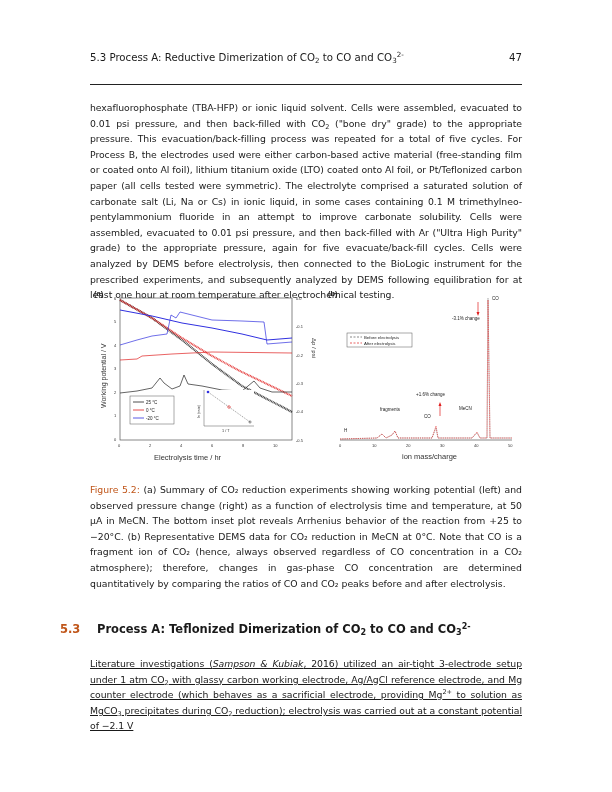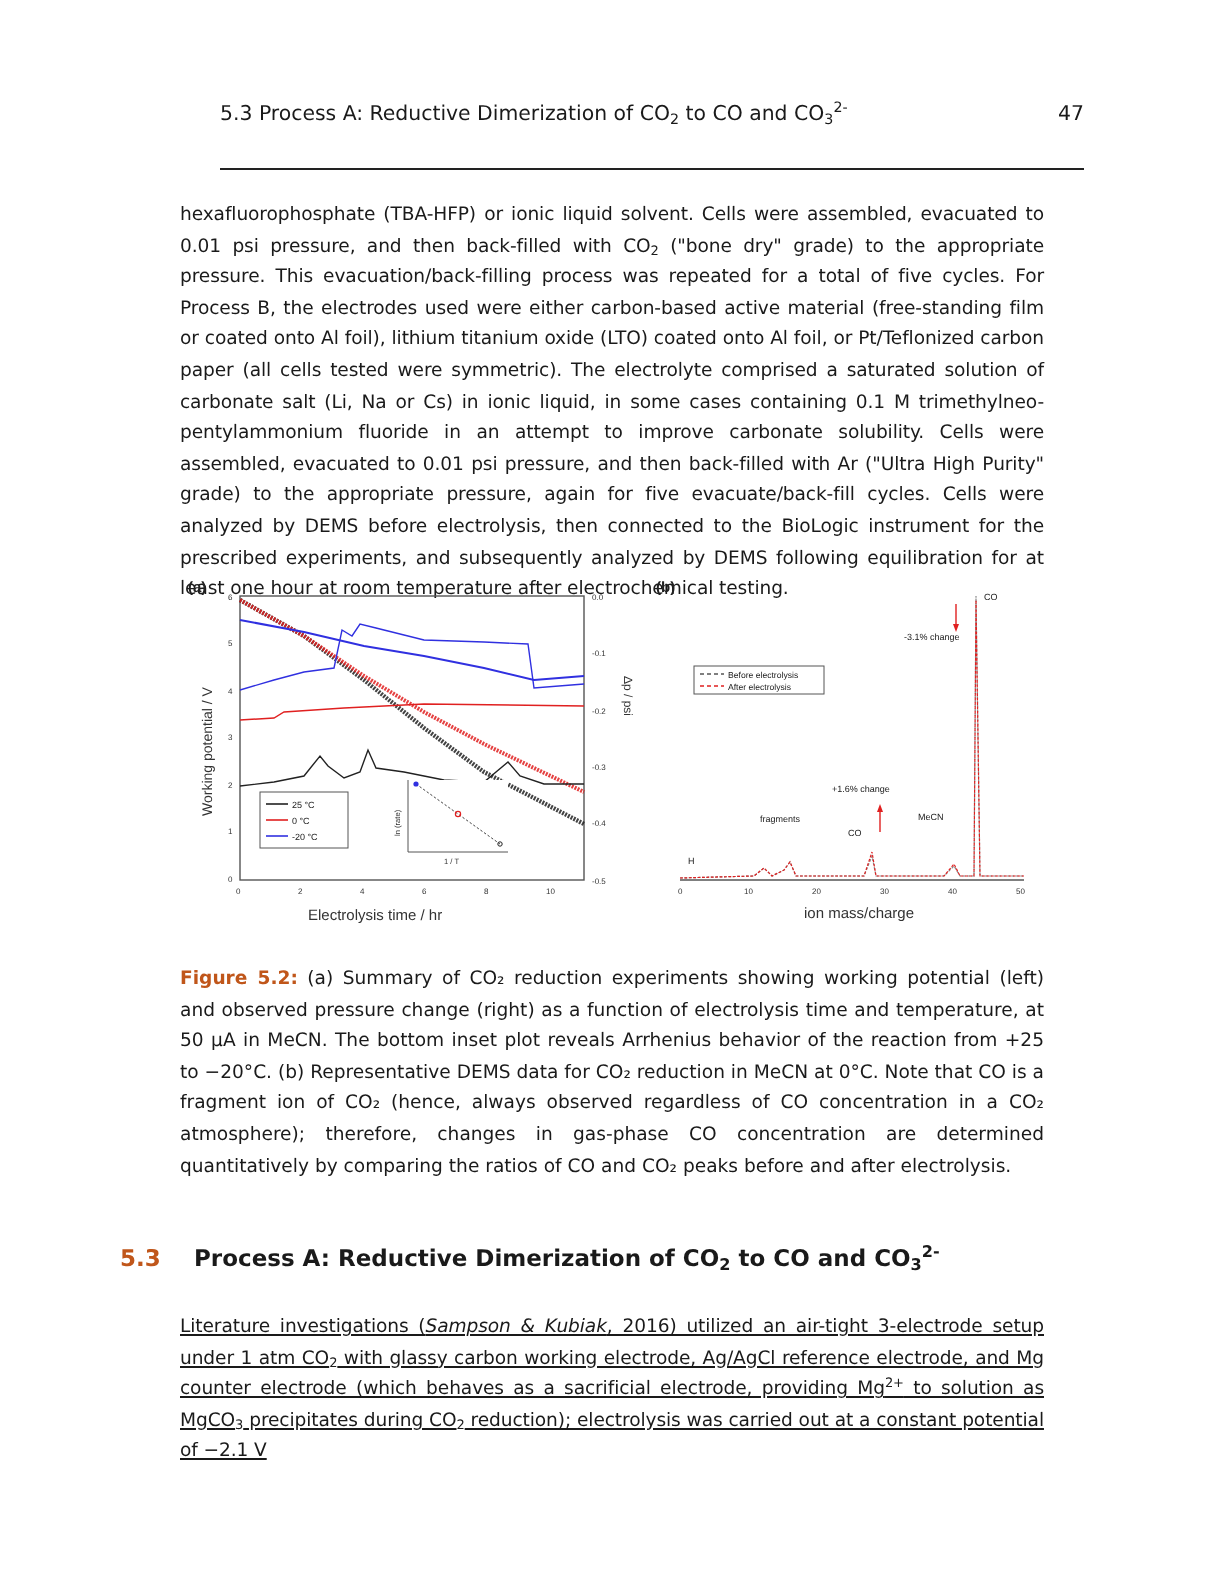--- a/index.html
+++ b/index.html
@@ -1,24 +1,24 @@
 <!DOCTYPE html>
 <html><head>
 <meta charset="utf-8">
 <style>
   html, body { margin:0; padding:0; background:#ffffff; }
   body { width:612px; height:792px; position:relative; overflow:hidden;
          font-family:"DejaVu Sans", sans-serif; color:#1a1a1a; }
   .page { position:absolute; left:0; top:0; width:612px; height:792px; }
   .running-header { position:absolute; left:90px; top:63px; width:432px; height:18px;
-        border-bottom:0.8px solid #222; font-size:10.2px; display:flex; justify-content:space-between; align-items:flex-end; padding-bottom:21px; box-sizing:border-box;margin-left:20px; }
+        border-bottom:0.8px solid #222; font-size:10.2px; display:flex; justify-content:space-between; align-items:flex-end; padding-bottom:21px; box-sizing:border-box; }
   .para { position:absolute; left:90px; width:432px; font-size:9.3px; line-height:15.6px; text-align:justify; letter-spacing:-0.05px; }
   .para p { margin:0; }
   .caption { position:absolute; left:90px; top:482px; width:432px; font-size:9.3px; line-height:15.6px; text-align:justify; }
-  .caption .fig-label { color:#c0561a; font-weight:bold; }
+  .caption .fig-label { color:#c0561a; font-weight:normal; }
   .section-heading { position:absolute; left:60px; top:622px; width:470px; font-size:11.5px; font-weight:bold; display:flex; }
   .section-heading .num { color:#c0561a; width:37px; }
   sub { font-size:0.7em; vertical-align:-0.25em; line-height:0; }
   sup { font-size:0.7em; vertical-align:0.55em; line-height:0; }
   .fig { position:absolute; left:92px; top:288px; width:430px; height:178px; }
   .fig svg { width:100%; height:100%; font-family:"Liberation Sans", sans-serif; }
 </style>
 </head>
 <body>
 
@@ -127,20 +127,20 @@
       </g>
     </svg>
   </div>
 
   <div class="caption">
     <span class="fig-label">Figure 5.2:</span><span> (a) Summary of CO₂ reduction experiments showing working potential (left) and observed pressure change (right) as a function of electrolysis time and temperature, at 50 µA in MeCN. The bottom inset plot reveals Arrhenius behavior of the reaction from +25 to −20°C. (b) Representative DEMS data for CO₂ reduction in MeCN at 0°C. Note that CO is a fragment ion of CO₂ (hence, always observed regardless of CO concentration in a CO₂ atmosphere); therefore, changes in gas-phase CO concentration are determined quantitatively by comparing the ratios of CO and CO₂ peaks before and after electrolysis.</span>
   </div>
 
   <div class="section-heading">
     <span class="num">5.3</span>
-    <span><span>Process A: Reductive Dimerization of CO</span><sub>2</sub><span> to CO and CO</span><sub>3</sub><sup>2-</sup></span>
+    <span><span>Process A: Teflonized Dimerization of CO</span><sub>2</sub><span> to CO and CO</span><sub>3</sub><sup>2-</sup></span>
   </div>
 
   <div class="para" style="top:656px;text-decoration:underline;">
     <p><span>Literature investigations (</span><i>Sampson &amp; Kubiak</i><span>, 2016) utilized an air-tight 3-electrode setup under 1 atm CO</span><sub>2</sub><span> with glassy carbon working electrode, Ag/AgCl reference electrode, and Mg counter electrode (which behaves as a sacrificial electrode, providing Mg</span><sup>2+</sup><span> to solution as MgCO</span><sub>3</sub><span> precipitates during CO</span><sub>2</sub><span> reduction); electrolysis was carried out at a constant potential of −2.1 V</span></p>
   </div>
 
 </div>
 
 </body></html>

